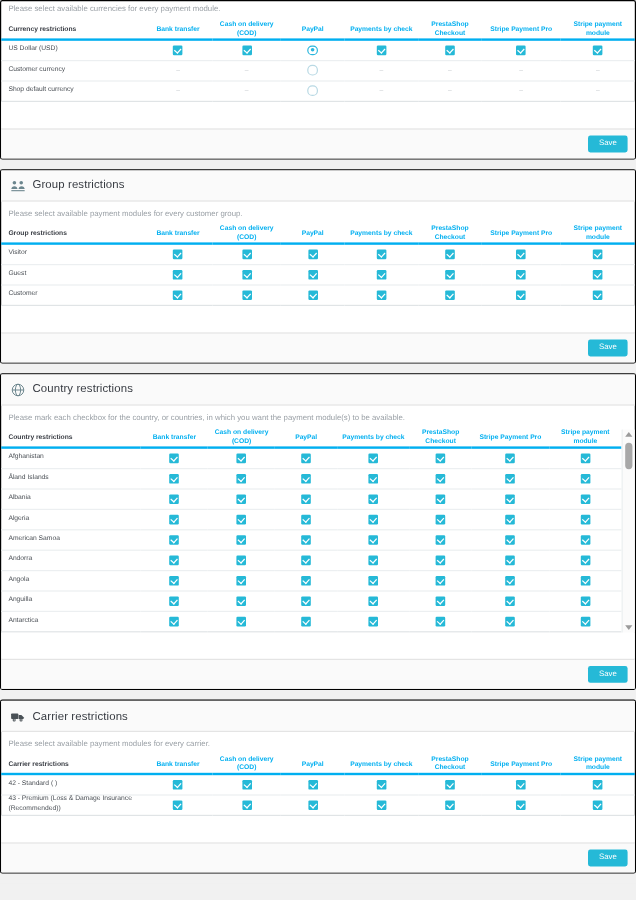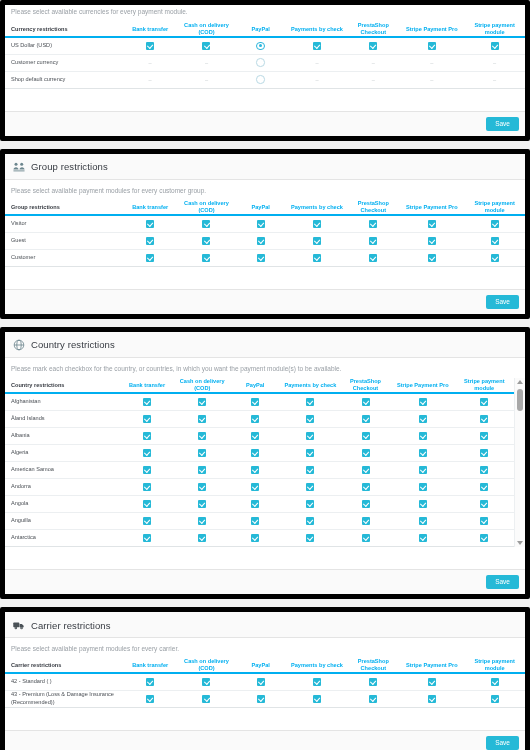--- a/index.html
+++ b/index.html
@@ -7,21 +7,21 @@
     margin: 0; padding: 0;
     width: 530px;
     background: #f1f1f1;
     font-family: "Liberation Sans", sans-serif;
     -webkit-font-smoothing: antialiased;
   }
   body { width: 530px; overflow-x: hidden; }
 
   .panel {
     background: #ffffff;
-    border: 5px solid #000000;
+    border: 1px solid #000000;
     border-radius: 2px;
     margin: 0 0 8px 0;
   }
   .panel-head {
     background: #fafafa;
     border-bottom: 1px solid #e4e4e4;
     padding: 7px 8px 6px 8px;
     font-size: 9.5px;
     color: #363a41;
     display: flex;

